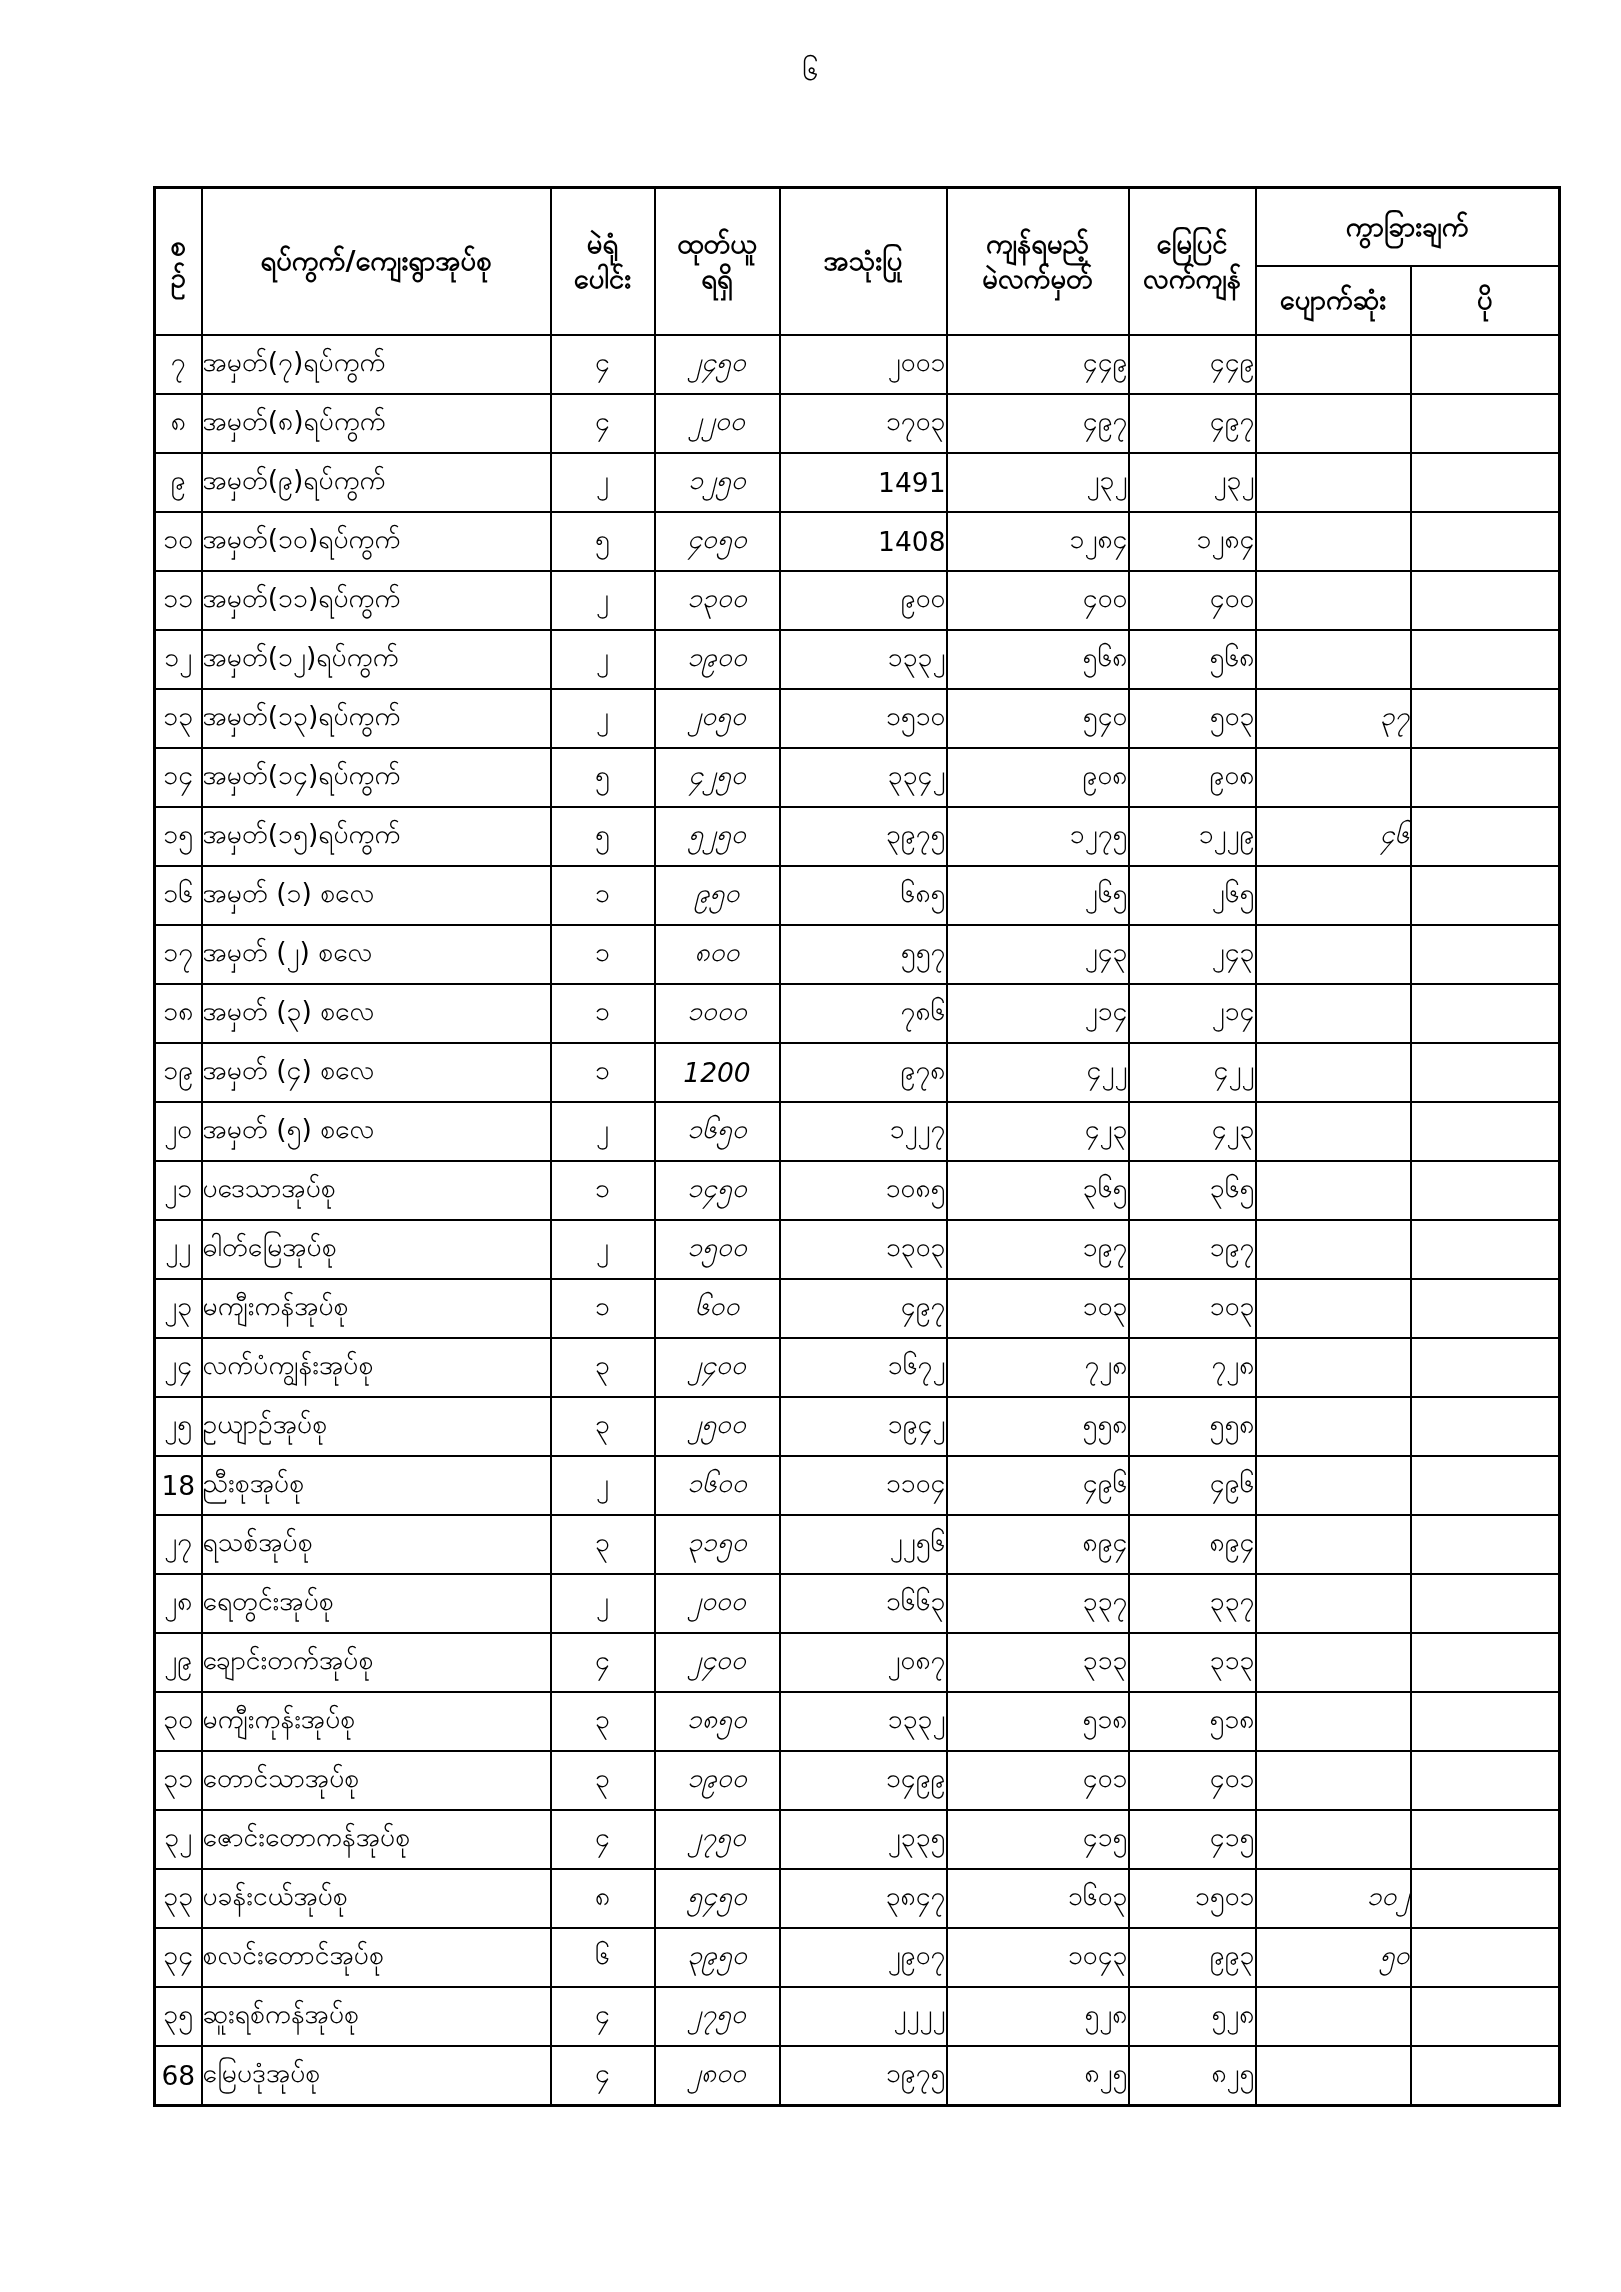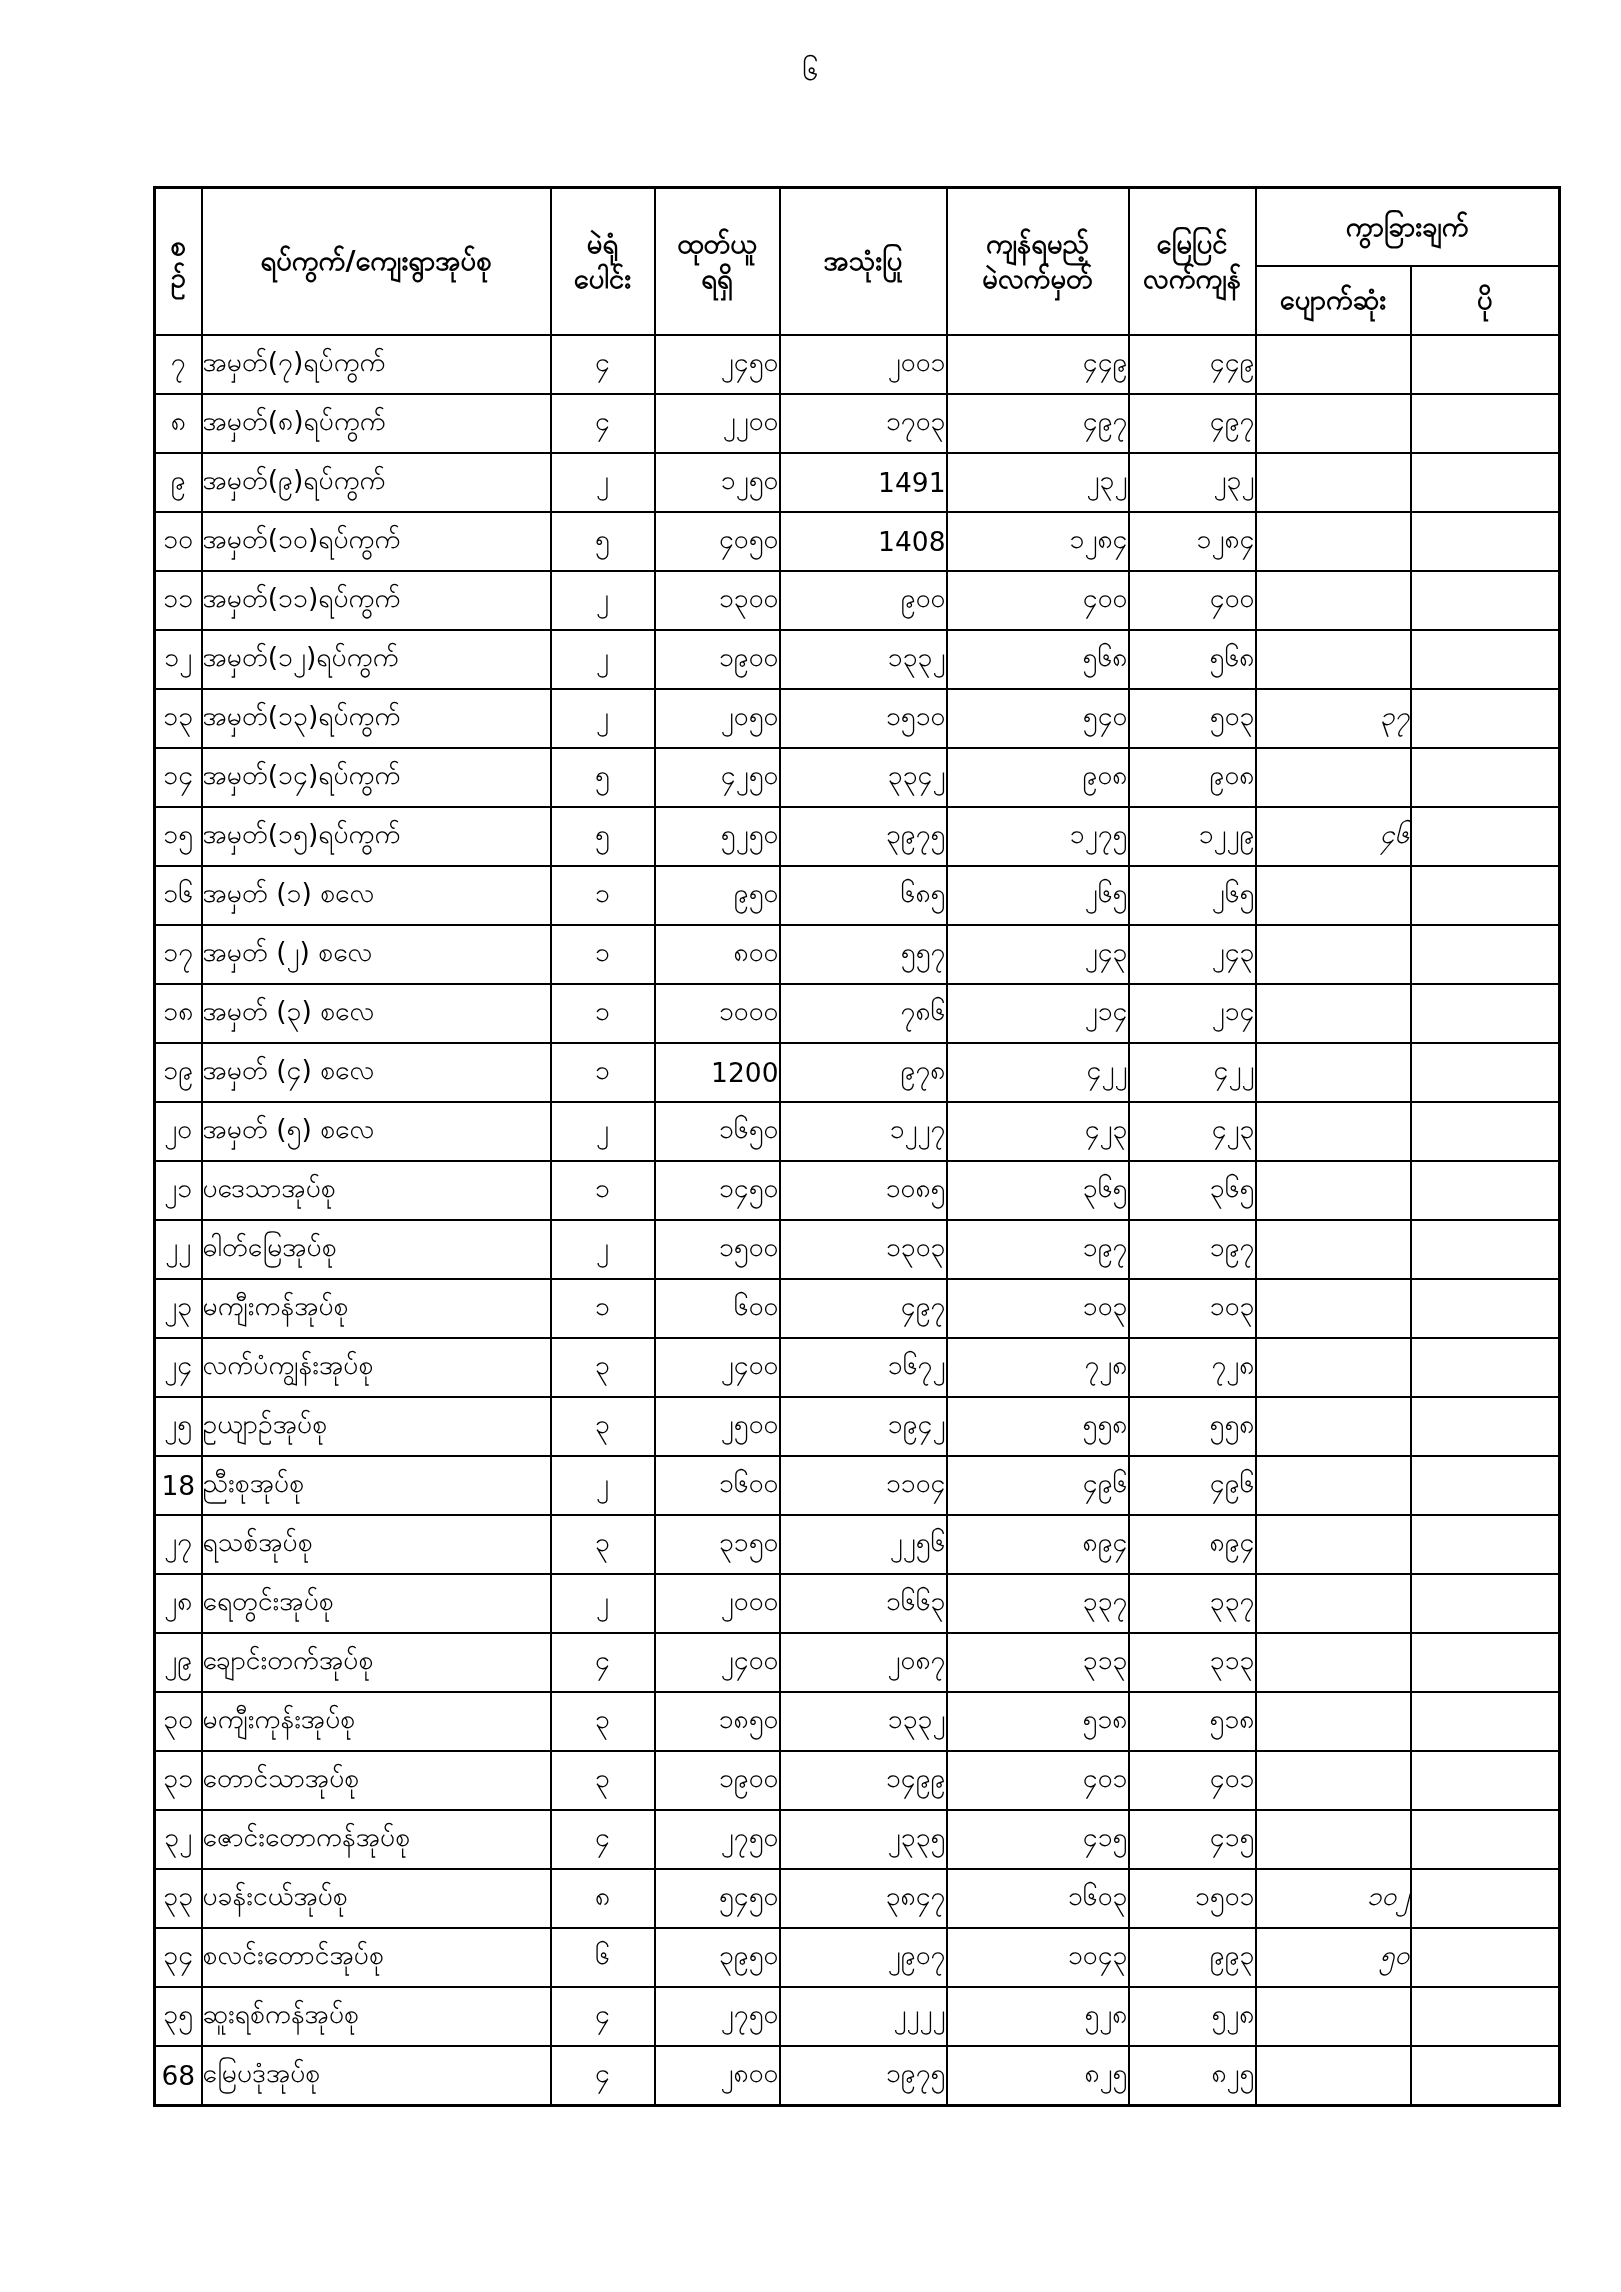--- a/index.html
+++ b/index.html
@@ -49,23 +49,23 @@
   #ballot-table thead tr.h1 th { height: 76px; }
   #ballot-table thead tr.h2 th { height: 67px; }
   #ballot-table tbody td {
     height: 57px;
     font-size: 26.5px;
     vertical-align: middle;
     background: #fff;
     white-space: nowrap;
   }
   td.c-serial   { text-align: center; }
-  td.c-name     { text-align: left; padding-left: 11.8px; border-radius: 17px; }
+  td.c-name     { text-align: left; padding-left: 11.8px; }
   td.c-polling  { text-align: center; }
-  td.c-received { text-align: right; padding-right: 17.6px; }
+  td.c-received { text-align: center; padding-right: 17.6px; font-style: italic; }
   td.c-used     { text-align: right; padding-right: 17.6px; margin-left: 32px; }
   td.c-remain   { text-align: right; padding-right: 21.6px; }
   td.c-ground   { text-align: right; padding-right: 21.6px; }
   td.c-lost     { text-align: right; padding-right: 31px; font-style: italic; }
   td.c-extra    { text-align: right; padding-right: 19.6px; }
   .two-line span { display: block; }
   .serial-stack span { display: block; line-height: 1.15; }
 </style>
 </head>
 <body>

